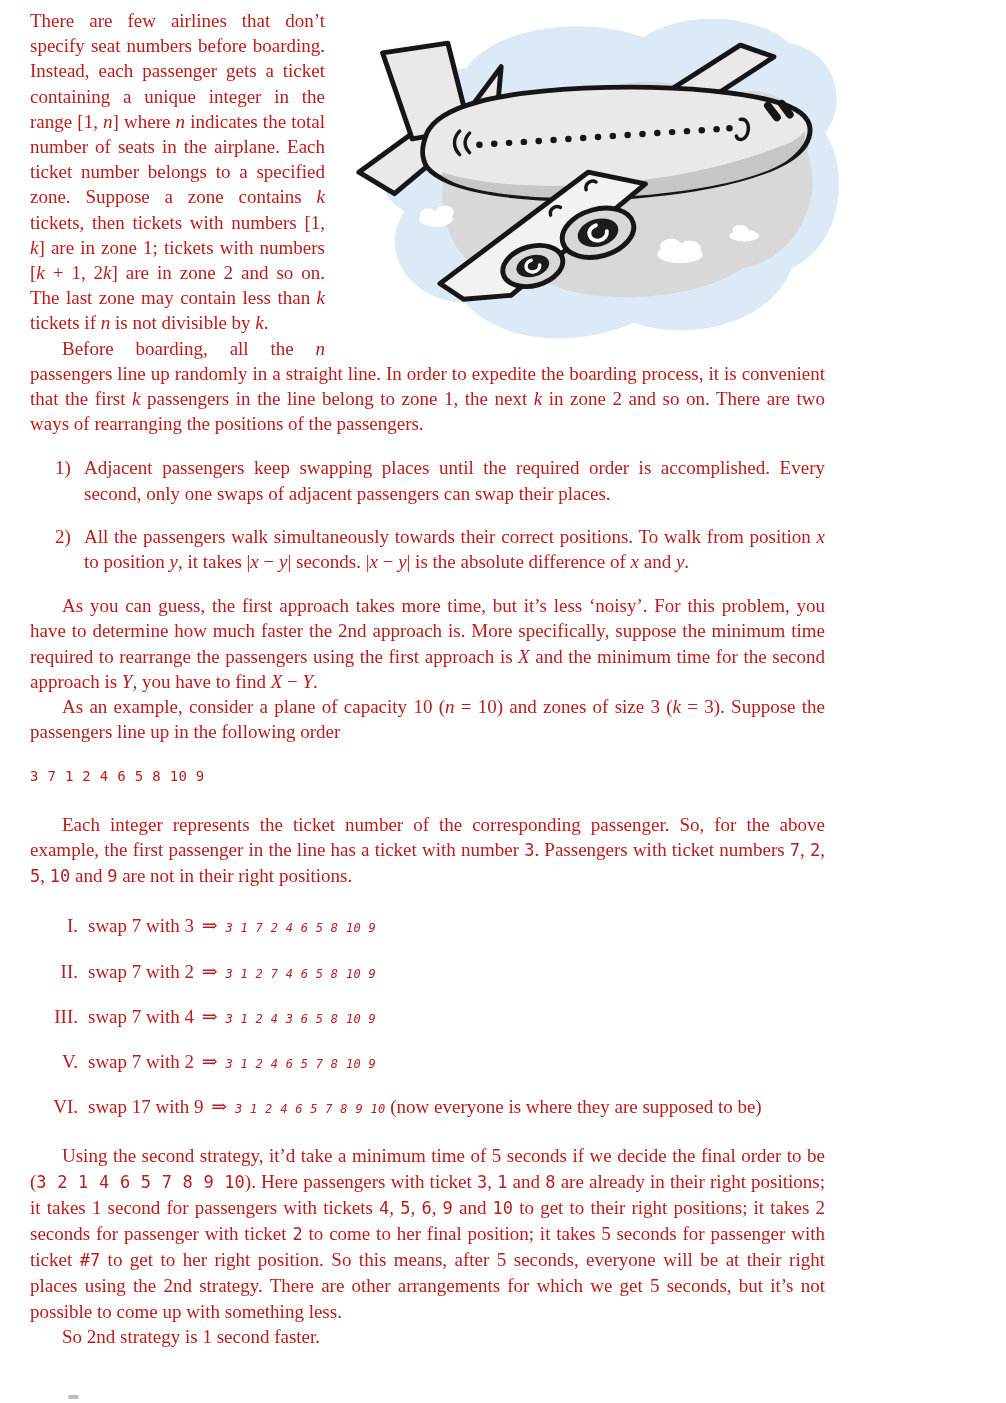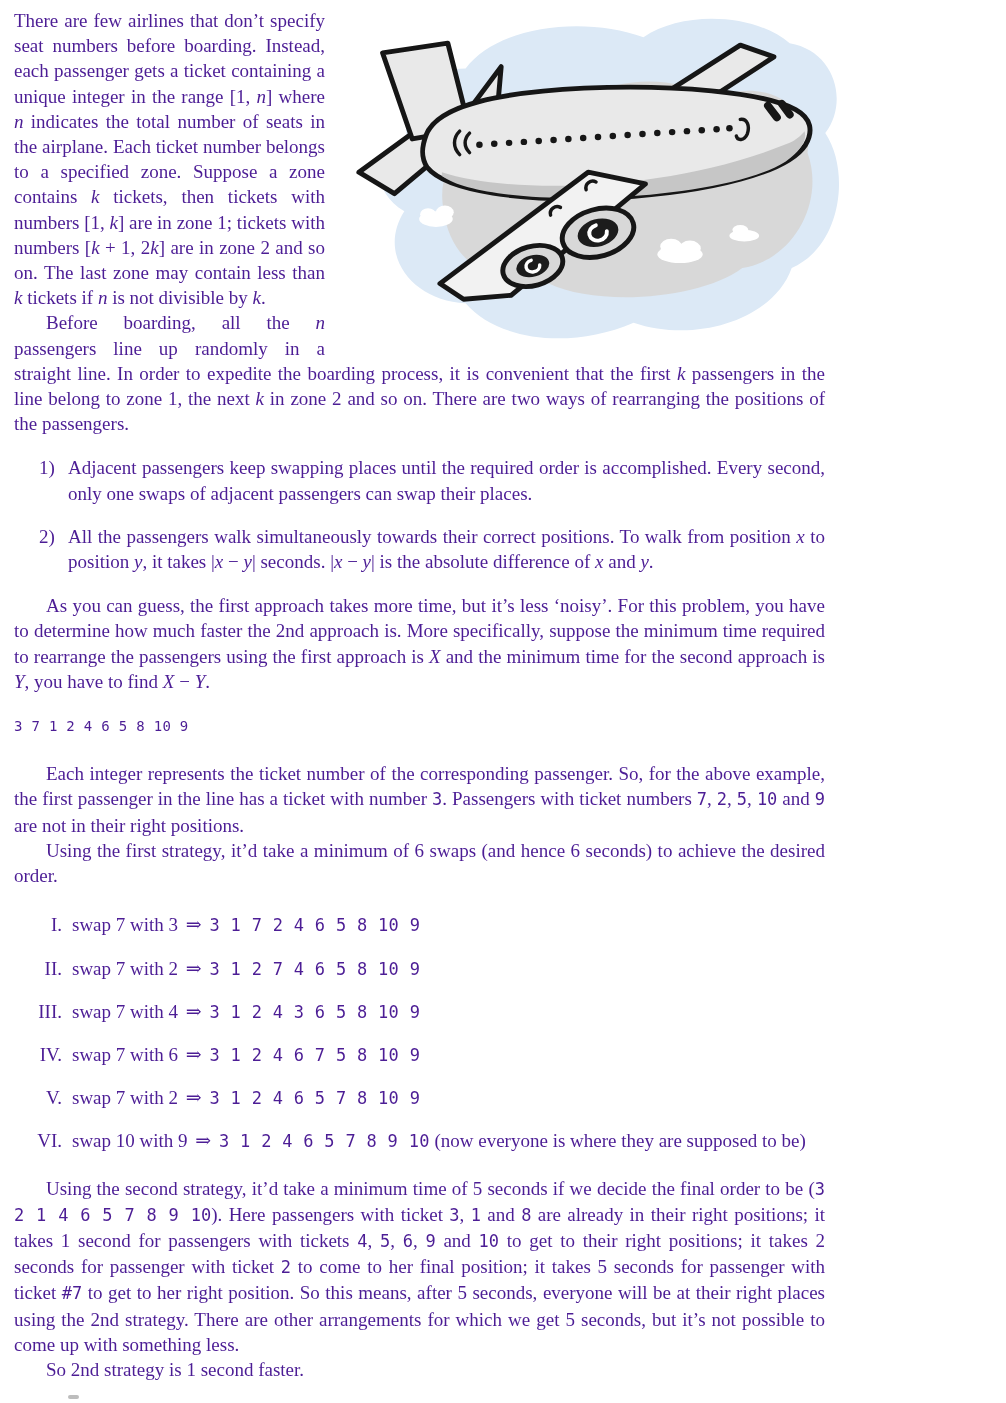--- a/index.html
+++ b/index.html
@@ -1,24 +1,24 @@
 <!DOCTYPE html>
 <html><head>
 <meta charset="utf-8">
 <style>
   html,body{margin:0;padding:0;background:#ffffff;}
   .page{
     position:relative;
     width:855px;height:1403px;
     box-sizing:border-box;
-    padding:8px 30px 0 14px;
+    padding:8px 30px 0 30px;
     overflow:hidden;
     background:#ffffff;
     font-family:"Liberation Serif","DejaVu Serif",serif;
-    font-size:19px;line-height:25.2px;color:#4c1d95;
+    font-size:19px;line-height:25.2px;color:#b91c1c;
   }
   .para{margin:0;text-align:justify;}
   .indent{text-indent:32px;}
   .seg-rm{font-style:normal;}
   .seg-it{font-style:italic;}
   .seg-tt,.code-line,.swap-seq{font-family:"DejaVu Sans Mono","Liberation Mono",monospace;}
   .seg-tt{font-size:17px;}
   .code-line{font-size:14px;margin:20px 0 22px 0;letter-spacing:0.3px;}
   .illustration{
     float:right;width:500px;height:344px;
@@ -26,21 +26,21 @@
   }
   .num-list{margin:19px 0 19px 0;}
   .num-item{position:relative;padding-left:54px;margin-bottom:18px;text-align:justify;}
   .num-item:last-child{margin-bottom:0;}
   .num-label{position:absolute;left:25px;top:0;}
   .swap-list{margin:24px 0 21px 0;}
   .swap-row{margin-bottom:17px;white-space:nowrap;}
   .swap-row:last-child{margin-bottom:0;}
   .swap-label{display:inline-block;width:48px;text-align:right;margin-right:10px;}
   .swap-arrow{padding:0 3px;}
-  .swap-seq{font-size:17px;letter-spacing:0.3px;}
+  .swap-seq{font-size:12px;letter-spacing:0.3px;font-style:italic;}
   .artifact{position:absolute;left:68px;top:1395px;width:11px;height:4px;background:#bdbdbd;border-radius:2px;}
   
   .ink{stroke:#161616;stroke-width:5;stroke-linejoin:round;stroke-linecap:round;}
   .thin{stroke:#161616;stroke-width:3.5;fill:none;stroke-linecap:round;}
   .win{fill:#161616;}
 </style>
 </head>
 <body>
 
 <div class="page">
@@ -135,25 +135,25 @@
       <span class="num-label">1)</span>
       <span class="num-body"><span class="seg-rm">Adjacent passengers keep swapping places until the required order is accomplished. Every second, only one swaps of adjacent passengers can swap their places.</span></span>
     </div>
     <div class="num-item">
       <span class="num-label">2)</span>
       <span class="num-body"><span class="seg-rm">All the passengers walk simultaneously towards their correct positions. To walk from position </span><span class="seg-it">x</span><span class="seg-rm"> to position </span><span class="seg-it">y</span><span class="seg-rm">, it takes |</span><span class="seg-it">x</span><span class="seg-rm"> − </span><span class="seg-it">y</span><span class="seg-rm">| seconds. |</span><span class="seg-it">x</span><span class="seg-rm"> − </span><span class="seg-it">y</span><span class="seg-rm">| is the absolute difference of </span><span class="seg-it">x</span><span class="seg-rm"> and </span><span class="seg-it">y</span><span class="seg-rm">.</span></span>
     </div>
   </div>
 
   <p class="para indent"><span class="seg-rm">As you can guess, the first approach takes more time, but it’s less ‘noisy’. For this problem, you have to determine how much faster the 2nd approach is. More specifically, suppose the minimum time required to rearrange the passengers using the first approach is </span><span class="seg-it">X</span><span class="seg-rm"> and the minimum time for the second approach is </span><span class="seg-it">Y</span><span class="seg-rm">, you have to find </span><span class="seg-it">X</span><span class="seg-rm"> − </span><span class="seg-it">Y</span><span class="seg-rm">.</span></p>
+  <p class="para indent"><span class="seg-rm">As an example, consider a plane of capacity 10 (</span><span class="seg-it">n</span><span class="seg-rm"> = 10) and zones of size 3 (</span><span class="seg-it">k</span><span class="seg-rm"> = 3). Suppose the passengers line up in the following order</span></p>
 
   <div class="code-line">3 7 1 2 4 6 5 8 10 9</div>
 
   <p class="para indent"><span class="seg-rm">Each integer represents the ticket number of the corresponding passenger. So, for the above example, the first passenger in the line has a ticket with number </span><span class="seg-tt">3</span><span class="seg-rm">. Passengers with ticket numbers </span><span class="seg-tt">7</span><span class="seg-rm">, </span><span class="seg-tt">2</span><span class="seg-rm">, </span><span class="seg-tt">5</span><span class="seg-rm">, </span><span class="seg-tt">10</span><span class="seg-rm"> and </span><span class="seg-tt">9</span><span class="seg-rm"> are not in their right positions.</span></p>
-  <p class="para indent"><span class="seg-rm">Using the first strategy, it’d take a minimum of 6 swaps (and hence 6 seconds) to achieve the desired order.</span></p>
 
   <div class="swap-list">
     <div class="swap-row">
       <span class="swap-label">I.</span><span class="swap-action">swap 7 with 3</span>
       <span class="swap-arrow">⇒</span>
       <span class="swap-seq">3 1 7 2 4 6 5 8 10 9</span>
       <span class="swap-note"></span>
     </div>
     <div class="swap-row">
       <span class="swap-label">II.</span><span class="swap-action">swap 7 with 2</span>
@@ -161,33 +161,27 @@
       <span class="swap-seq">3 1 2 7 4 6 5 8 10 9</span>
       <span class="swap-note"></span>
     </div>
     <div class="swap-row">
       <span class="swap-label">III.</span><span class="swap-action">swap 7 with 4</span>
       <span class="swap-arrow">⇒</span>
       <span class="swap-seq">3 1 2 4 3 6 5 8 10 9</span>
       <span class="swap-note"></span>
     </div>
     <div class="swap-row">
-      <span class="swap-label">IV.</span><span class="swap-action">swap 7 with 6</span>
-      <span class="swap-arrow">⇒</span>
-      <span class="swap-seq">3 1 2 4 6 7 5 8 10 9</span>
-      <span class="swap-note"></span>
-    </div>
-    <div class="swap-row">
       <span class="swap-label">V.</span><span class="swap-action">swap 7 with 2</span>
       <span class="swap-arrow">⇒</span>
       <span class="swap-seq">3 1 2 4 6 5 7 8 10 9</span>
       <span class="swap-note"></span>
     </div>
     <div class="swap-row">
-      <span class="swap-label">VI.</span><span class="swap-action">swap 10 with 9</span>
+      <span class="swap-label">VI.</span><span class="swap-action">swap 17 with 9</span>
       <span class="swap-arrow">⇒</span>
       <span class="swap-seq">3 1 2 4 6 5 7 8 9 10</span>
       <span class="swap-note">(now everyone is where they are supposed to be)</span>
     </div>
   </div>
 
   <p class="para indent"><span class="seg-rm">Using the second strategy, it’d take a minimum time of 5 seconds if we decide the final order to be (</span><span class="seg-tt">3 2 1 4 6 5 7 8 9 10</span><span class="seg-rm">). Here passengers with ticket </span><span class="seg-tt">3</span><span class="seg-rm">, </span><span class="seg-tt">1</span><span class="seg-rm"> and </span><span class="seg-tt">8</span><span class="seg-rm"> are already in their right positions; it takes 1 second for passengers with tickets </span><span class="seg-tt">4</span><span class="seg-rm">, </span><span class="seg-tt">5</span><span class="seg-rm">, </span><span class="seg-tt">6</span><span class="seg-rm">, </span><span class="seg-tt">9</span><span class="seg-rm"> and </span><span class="seg-tt">10</span><span class="seg-rm"> to get to their right positions; it takes 2 seconds for passenger with ticket </span><span class="seg-tt">2</span><span class="seg-rm"> to come to her final position; it takes 5 seconds for passenger with ticket </span><span class="seg-tt">#7</span><span class="seg-rm"> to get to her right position. So this means, after 5 seconds, everyone will be at their right places using the 2nd strategy. There are other arrangements for which we get 5 seconds, but it’s not possible to come up with something less.</span></p>
   <p class="para indent"><span class="seg-rm">So 2nd strategy is 1 second faster.</span></p>
 
   <div class="artifact"></div>

